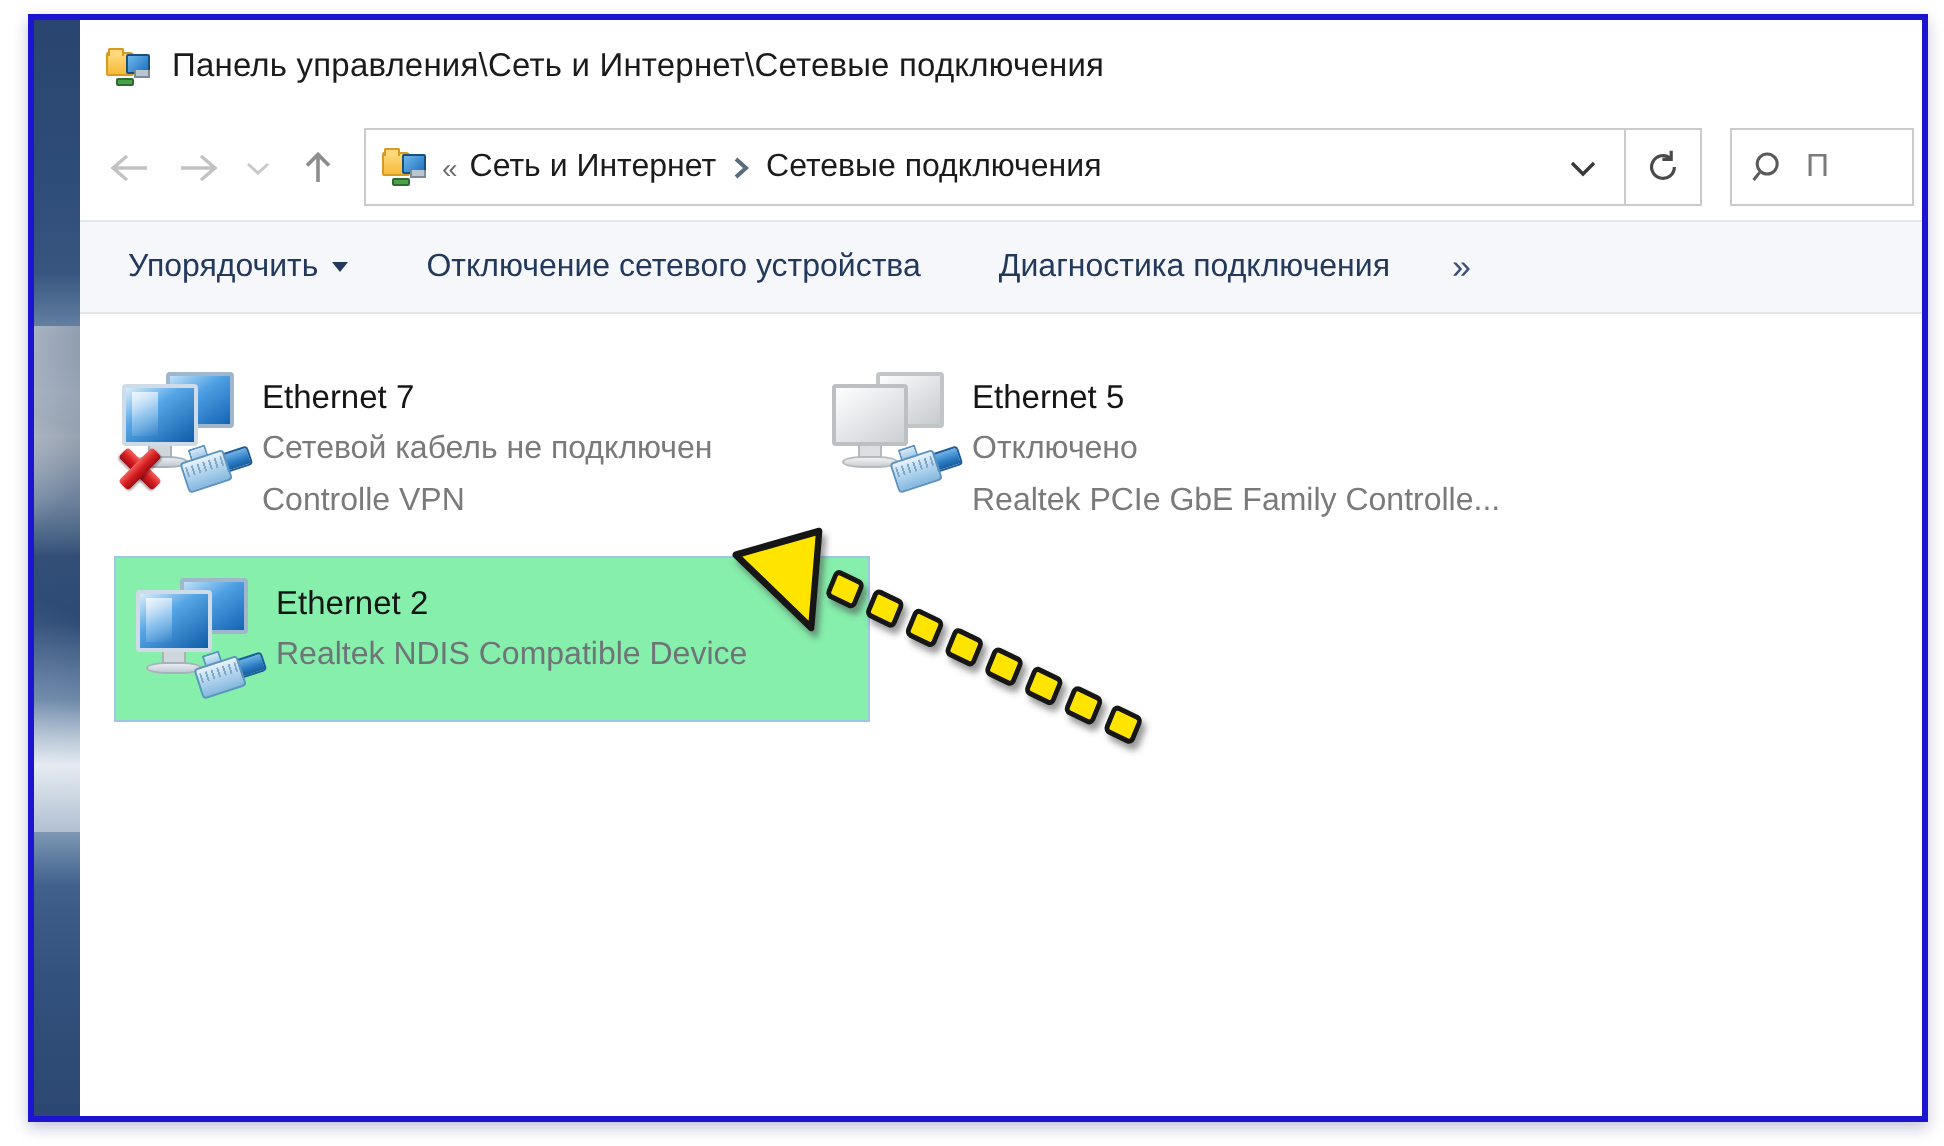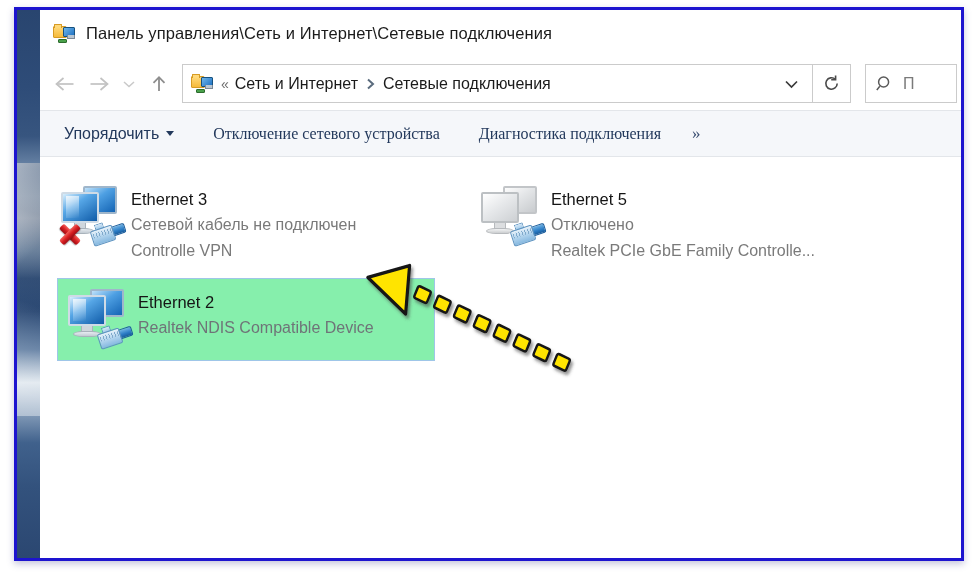--- a/index.html
+++ b/index.html
@@ -258,21 +258,21 @@
     padding-left: 24px;
   }
   .cmd {
     font-size: 16px;
     color: #23395c;
     white-space: nowrap;
     display: flex;
     align-items: center;
     justify-content: center;
   }
-  .cmd + .cmd { margin-left: 39px; font-family: Liberation Serif, serif; }
+  .cmd + .cmd { margin-left: 39px; }
   .cmd .caret {
     margin-left: 7px;
     width: 0; height: 0;
     border-left: 4px solid transparent;
     border-right: 4px solid transparent;
     border-top: 5px solid #23395c;
   }
   .cmd.chevrons { margin-left: 31px; font-size: 17px; color: #3b4f72; }
 
   
@@ -570,27 +570,27 @@
               </div>
               <div class="rj45">
                 <div class="cable"></div>
                 <div class="clip"></div>
                 <div class="body"></div>
                 <div class="pins"></div>
               </div>
               <div class="redx"></div>
             </div>
             <div class="labels">
-              <div class="cname">Ethernet 3</div>
+              <div class="cname">Ethernet 7</div>
               <div class="cstate">Сетевой кабель не подключен</div>
               <div class="cdevice">Controlle VPN</div>
             </div>
           </div>
 
-          <div class="conn" style="left:385px; top:0px; width:400px;justify-content:flex-end;">
+          <div class="conn" style="left:365px; top:0px; width:400px;">
             <div class="icon-wrap">
               <div class="monicon gray">
                 <div class="mon-back"></div>
                 <div class="mon-front"></div>
                 <div class="mon-stand"></div>
                 <div class="mon-base"></div>
               </div>
               <div class="rj45">
                 <div class="cable"></div>
                 <div class="clip"></div>

